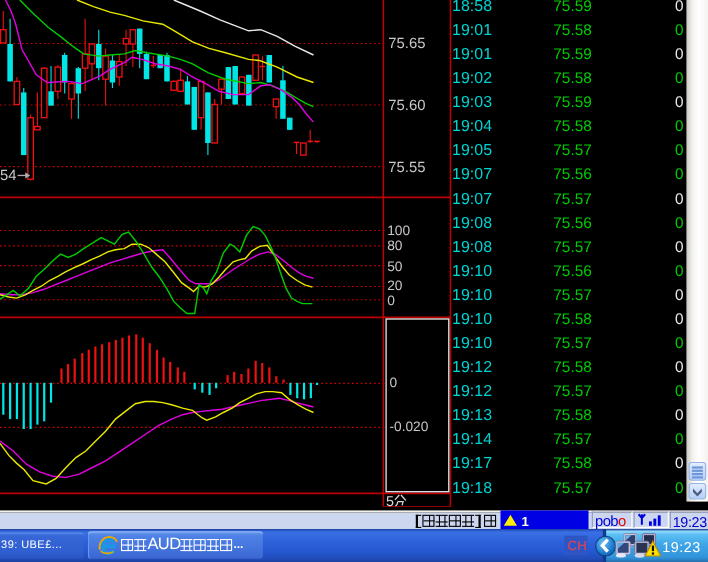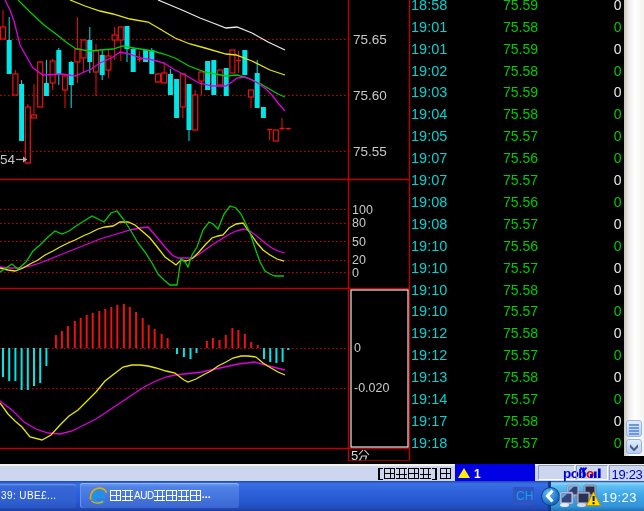--- a/index.html
+++ b/index.html
@@ -282,21 +282,21 @@
     </svg>
 
 <div class="abs" style="left:0;top:464px;width:644px;height:2px;background:#f2f0ea"></div>
 <div class="abs" style="left:0;top:466px;width:644px;height:15px;background:#ccd6ee"></div>
 <div class="abs" style="left:378px;top:468px;height:12px;color:#000;font-size:11px;line-height:12px;white-space:nowrap">
 <span class="zbL"></span><span class="zh"></span><span class="zh2"></span><span class="zh"></span><span class="zh2"></span><span class="zbR"></span><span style="display:inline-block;width:2px"></span><span class="zh"></span></div>
 <div class="abs" style="left:455px;top:464px;width:80px;height:17px;background:#0000e4"></div>
 <div class="abs" style="left:458px;top:468px;width:0;height:0;border-left:6.5px solid transparent;border-right:6.5px solid transparent;border-bottom:10px solid #ffee00"></div>
 <div class="abs" style="left:474px;top:467px;color:#ffffd8;font-size:12px;font-weight:bold">1</div>
 <div class="abs" style="left:538px;top:465px;width:37px;height:15px;border-top:1px solid #8f9cbd;border-left:1px solid #8f9cbd;border-bottom:1px solid #fff;border-right:1px solid #fff"></div>
-<div class="abs" style="left:563px;top:466px;font-size:13.5px;font-weight:bold;letter-spacing:-0.6px;color:#0000d8">pob<span style="color:#e00000">o</span></div>
+<div class="abs" style="left:541px;top:466px;font-size:13.5px;font-weight:normal;letter-spacing:-0.6px;color:#0000d8">pob<span style="color:#e00000">o</span></div>
 <div class="abs" style="left:576px;top:465px;width:32px;height:15px;border-top:1px solid #8f9cbd;border-left:1px solid #8f9cbd;border-bottom:1px solid #fff;border-right:1px solid #fff"></div>
 <svg class="abs" style="left:579px;top:466px" width="28" height="13">
 <path d="M4.5,1.5 L4.5,11 M1.5,1.5 L4.5,5 L7.5,1.5" stroke="#0000e0" stroke-width="1.8" fill="none"></path>
 <rect x="11" y="8" width="2.6" height="4" fill="#0000e0"></rect>
       <rect x="15" y="5.5" width="2.6" height="6.5" fill="#0000e0"></rect>
 <rect x="19" y="2.5" width="2.6" height="9.5" fill="#0000e0"></rect>
     </svg>
 <div class="abs" style="left:609px;top:465px;width:35px;height:15px;border-top:1px solid #8f9cbd;border-left:1px solid #8f9cbd"></div>
 <div class="abs" style="left:611.5px;top:466.5px;font-size:13px;color:#0000cc;letter-spacing:-0.3px">19:23</div>
 
@@ -304,23 +304,23 @@
 <div class="abs" style="left:-10px;top:484px;width:86px;height:24px;border-radius:3px;background:linear-gradient(180deg,#4b7ce4 0%,#3766d6 14%,#2f5fd0 72%,#2955c2 100%);box-shadow:inset 0 1px 0 #6292ea"></div>
 <div class="abs" style="left:1px;top:490px;color:#fff;font-size:10px;letter-spacing:0.4px">39: UBE£...</div>
 <div class="abs" style="left:80px;top:483px;width:159px;height:25px;border-radius:3px;background:linear-gradient(180deg,#6f9cf0 0%,#4f82e6 16%,#416fda 75%,#3a66ce 100%);box-shadow:inset 0 1px 0 #8fb4f4,inset 1px 0 0 #6996ec"></div>
 <svg class="abs" style="left:89px;top:486px" width="18" height="19" viewBox="0 0 18 19">
 <path d="M14.8,14.6 A5.9,5.9 0 1 1 15,7.5" fill="none" stroke="#1f93e8" stroke-width="3.4"></path>
 <path d="M3.2,9.3 L15.2,9.3 L15.2,11.5 L5,11.5" fill="none" stroke="#1f93e8" stroke-width="2.1"></path>
 <path d="M1.8,13.8 C0.4,8.0 4.2,2.6 10,2.2 C14,2 17,4.4 17.4,6.8" fill="none" stroke="#e8aa00" stroke-width="1.7"></path>
 <path d="M2.4,15 C5.5,17.6 10.5,17.8 14,15.4" fill="none" stroke="#e8aa00" stroke-width="1.4"></path>
 </svg>
 <div class="abs" style="left:110px;top:490px;color:#fff;font-size:11px;line-height:12px;white-space:nowrap">
-<span class="zh"></span><span class="zh2"></span><span style="font-size:10px;position:relative;top:-1px;letter-spacing:-0.5px">AUD</span><span class="zh2"></span><span class="zh"></span><span class="zh2"></span><span class="zh"></span><span style="font-weight:bold;position:relative;top:-2px">...</span></div>
+<span class="zh"></span><span class="zh2"></span><span style="font-size:15px;position:relative;top:-1px;letter-spacing:-0.5px">AUD</span><span class="zh2"></span><span class="zh"></span><span class="zh2"></span><span class="zh"></span><span style="font-weight:bold;position:relative;top:-2px">...</span></div>
 <div class="abs" style="left:513px;top:487px;width:21px;height:18px;background:#2f55c4"></div>
-<div class="abs" style="left:516px;top:489px;color:#0ea5e9;font-size:12px">CH</div>
+<div class="abs" style="left:516px;top:489px;color:#ef4444;font-size:12px">CH</div>
 <div class="abs" style="left:551px;top:481px;width:93px;height:30px;background:linear-gradient(180deg,#16388e 0,#8fd8fa 2px,#5cc0f4 5px,#3fa6e8 45%,#3294da 85%,#2570b0 100%)"></div>
 <div class="abs" style="left:548px;top:481px;width:3px;height:30px;background:#123a8c"></div>
 <div class="abs" style="left:541px;top:486.5px;width:19px;height:19px;border-radius:50%;background:radial-gradient(circle at 38% 32%,#6cc0f4,#1b78cc 60%,#1057a0 95%);border:1px solid #0f3f7e"></div>
 <svg class="abs" style="left:543px;top:489px" width="15" height="14">
       <path d="M9.5,1.5 L4.5,7 L9.5,12.5" fill="none" stroke="#ffffff" stroke-width="3"></path>
     </svg>
 <svg class="abs" style="left:559px;top:484px" width="20" height="23">
 <rect x="8" y="1" width="12" height="11" rx="1.5" fill="#c4c4e0" stroke="#8888b0" stroke-width="0.8"></rect>
 <rect x="9.5" y="2.5" width="9" height="8" fill="#2e4070"></rect>
 <path d="M9.5,2.5 l5.5,0 l-5.5,5 z" fill="#6fb4e8"></path>

